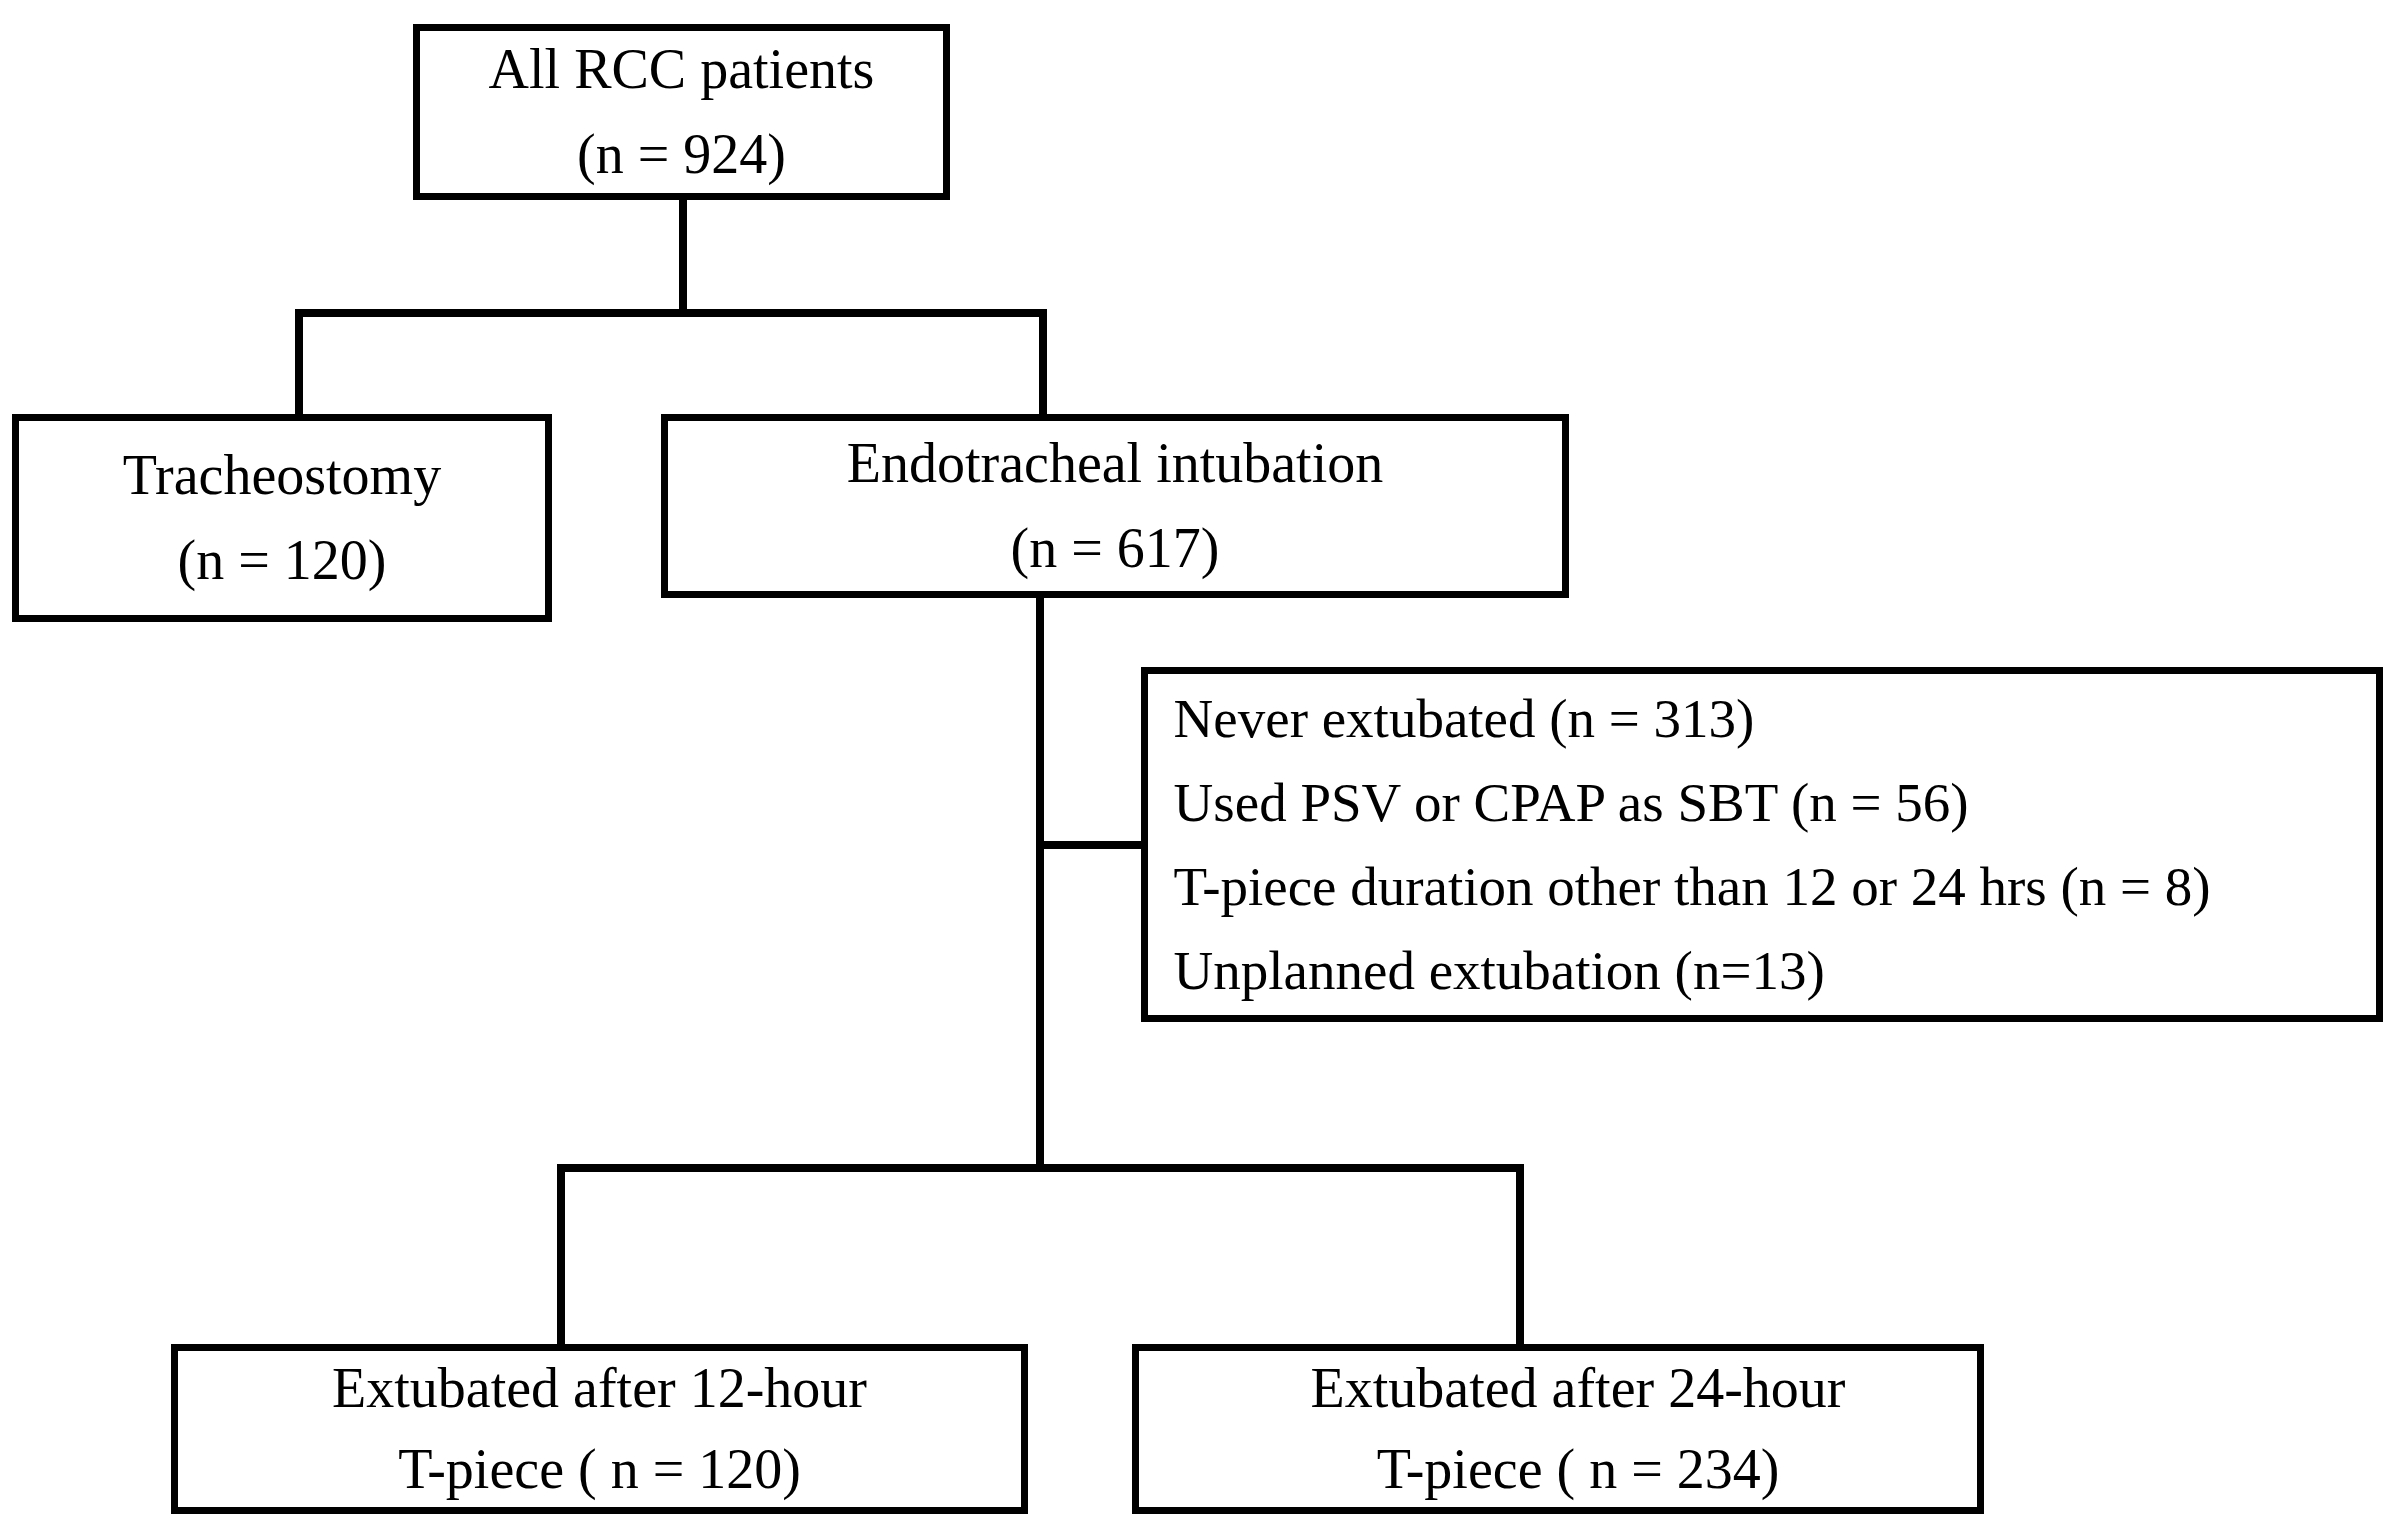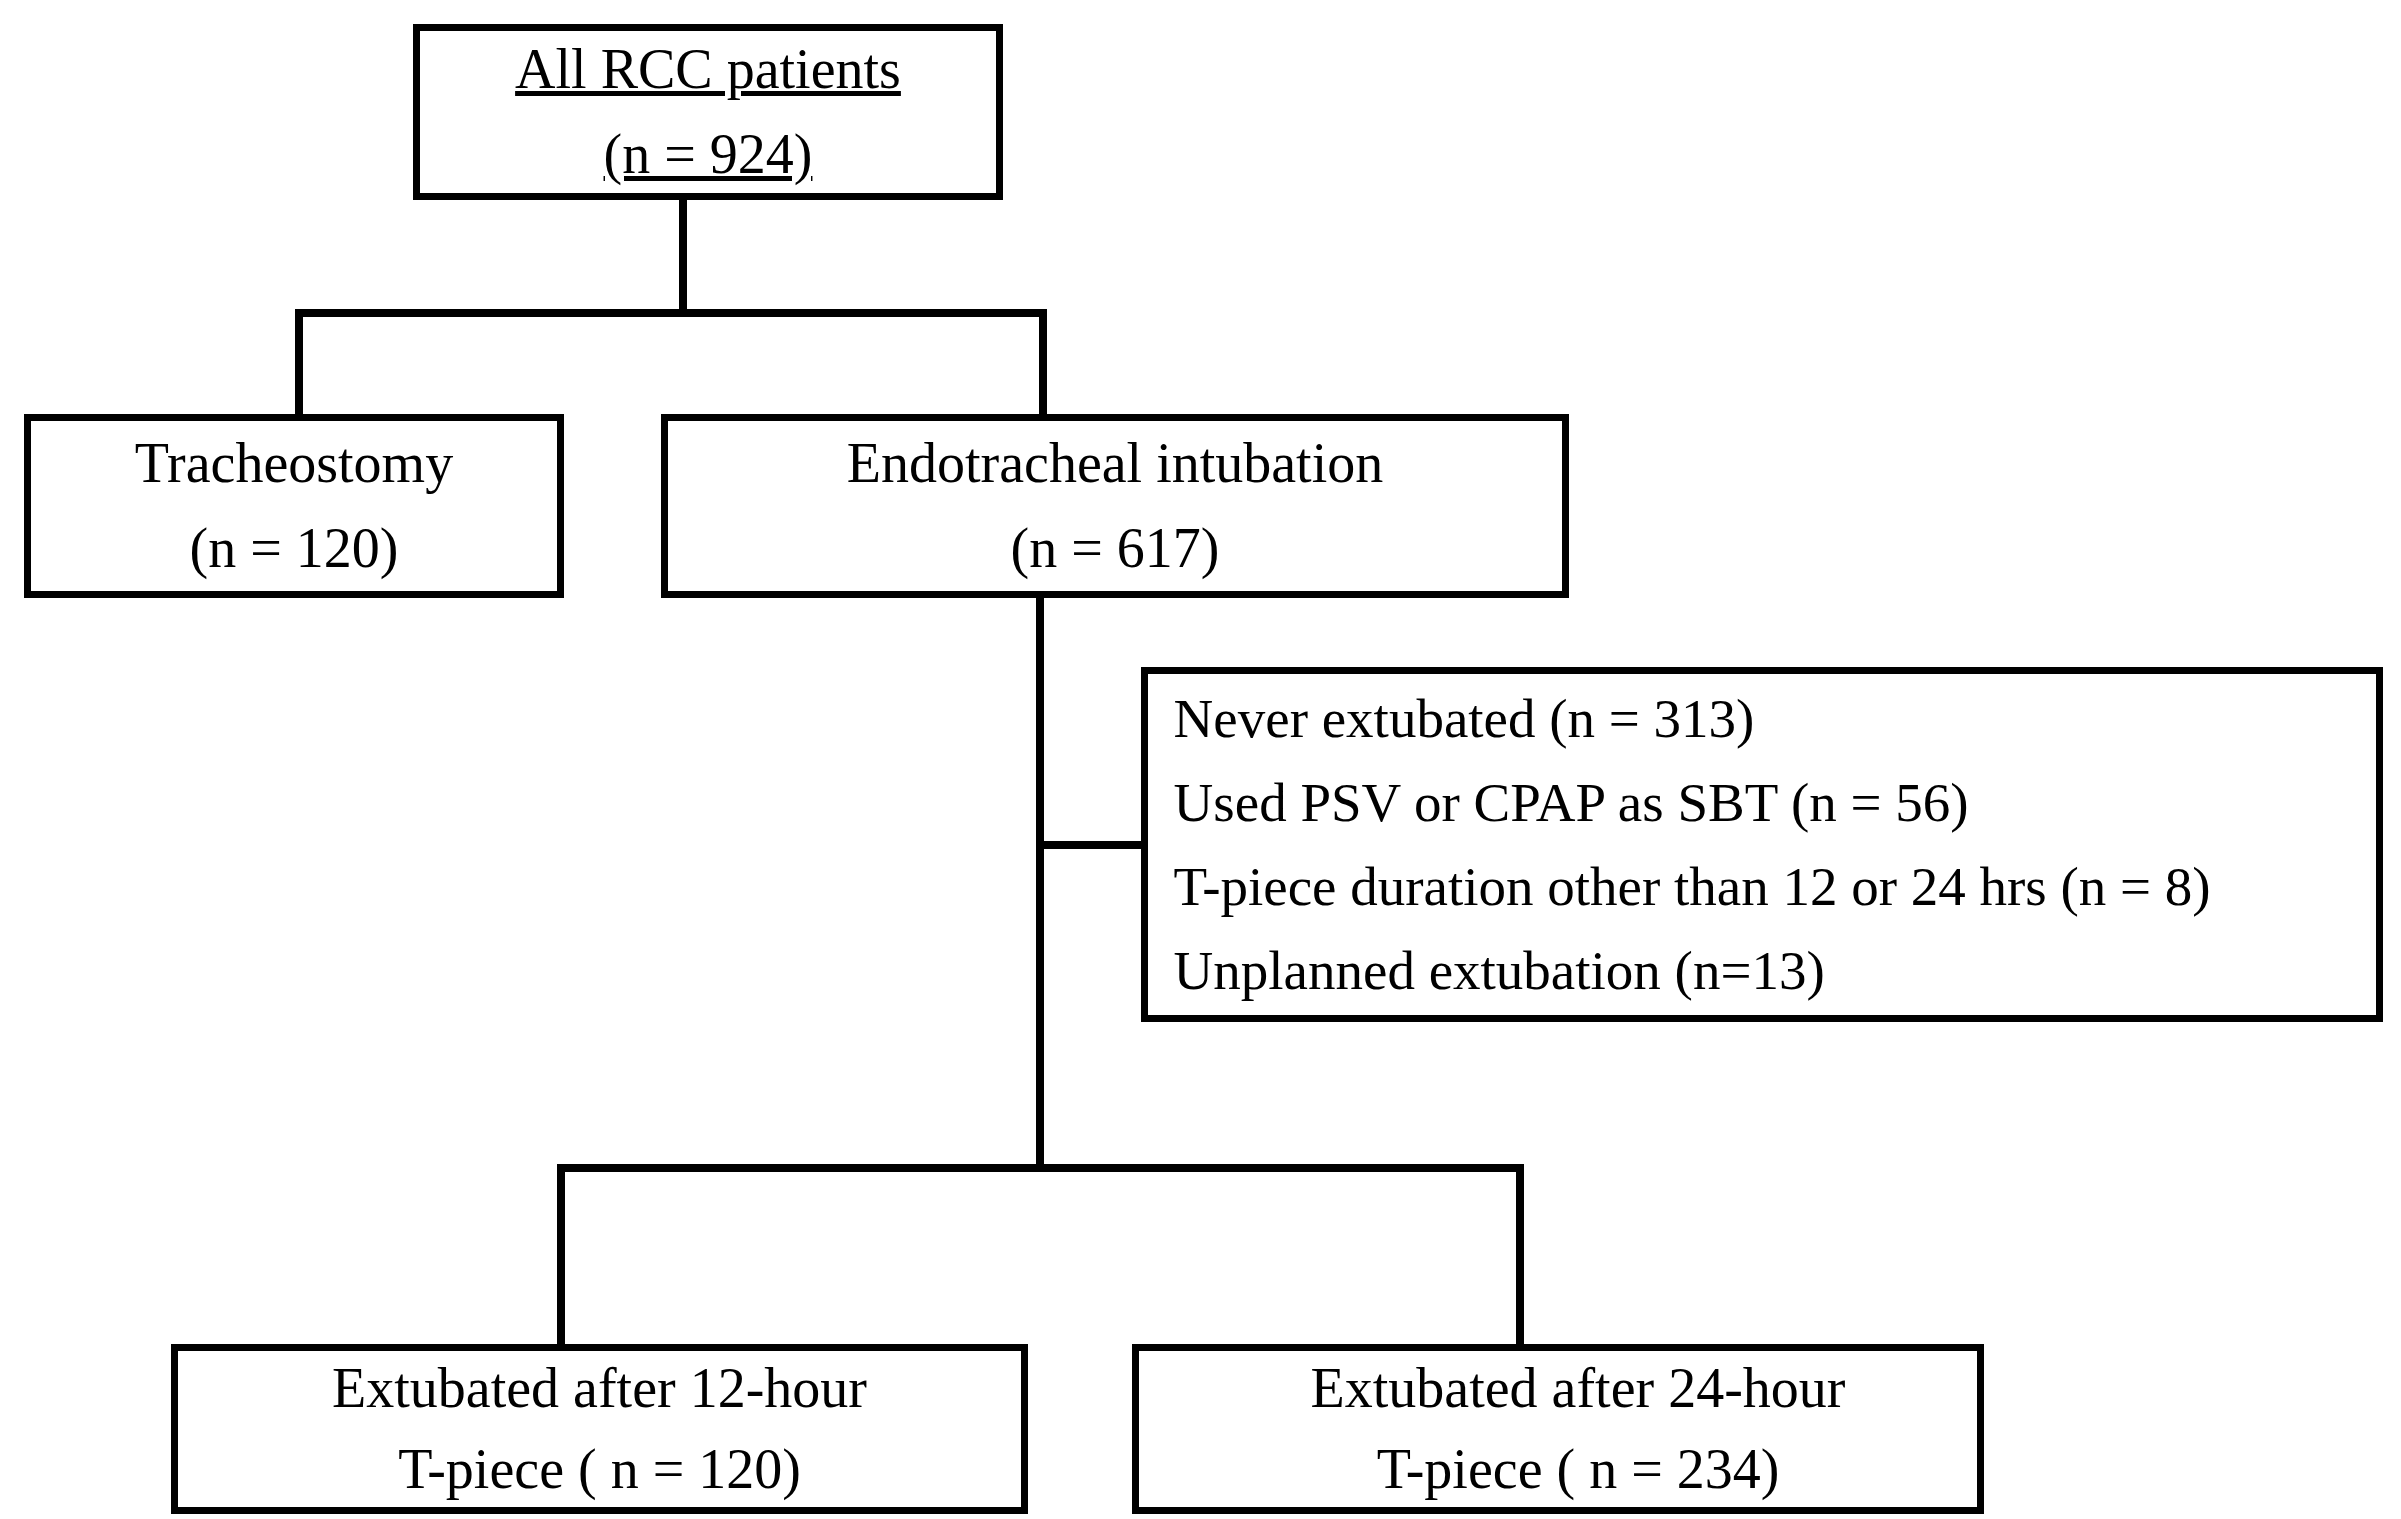--- a/index.html
+++ b/index.html
@@ -52,26 +52,26 @@
   <div class="connector" style="left:679px; top:194px; width:7.7px; height:122px;"></div>
   <div class="connector" style="left:295px; top:309px; width:752px; height:7.7px;"></div>
   <div class="connector" style="left:295px; top:309px; width:7.7px; height:111px;"></div>
   <div class="connector" style="left:1039px; top:309px; width:7.7px; height:111px;"></div>
   <div class="connector" style="left:1036px; top:595px; width:7.7px; height:575px;"></div>
   <div class="connector" style="left:1036px; top:841px; width:113px; height:7.7px;"></div>
   <div class="connector" style="left:557px; top:1164px; width:967px; height:7.7px;"></div>
   <div class="connector" style="left:557px; top:1164px; width:7.7px; height:181px;"></div>
   <div class="connector" style="left:1516px; top:1164px; width:7.7px; height:181px;"></div>
 
-  <div class="box" style="left:413px; top:24px; width:590px; height:176px;text-decoration:underline;">
+  <div class="box" style="left:413px; top:24px; width:537px; height:176px;">
     <div>All RCC patients</div>
     <div>(n = 924)</div>
   </div>
 
-  <div class="box" style="left:24px; top:414px; width:540px; height:184px;">
+  <div class="box" style="left:12px; top:414px; width:540px; height:208px;">
     <div>Tracheostomy</div>
     <div>(n = 120)</div>
   </div>
 
   <div class="box" style="left:661px; top:414px; width:908px; height:184px;">
     <div>Endotracheal intubation</div>
     <div>(n = 617)</div>
   </div>
 
   <div class="box list" style="left:1141px; top:667px; width:1242px; height:355px;">

